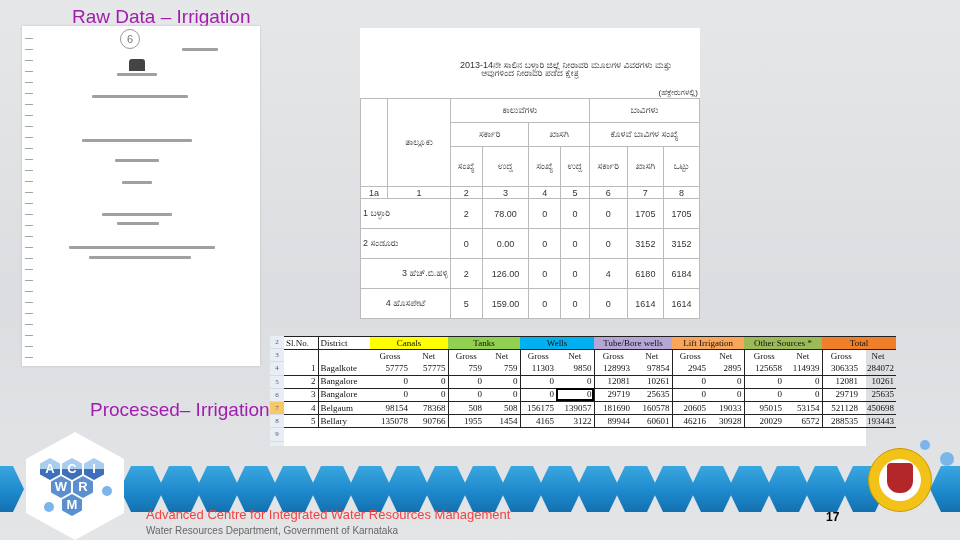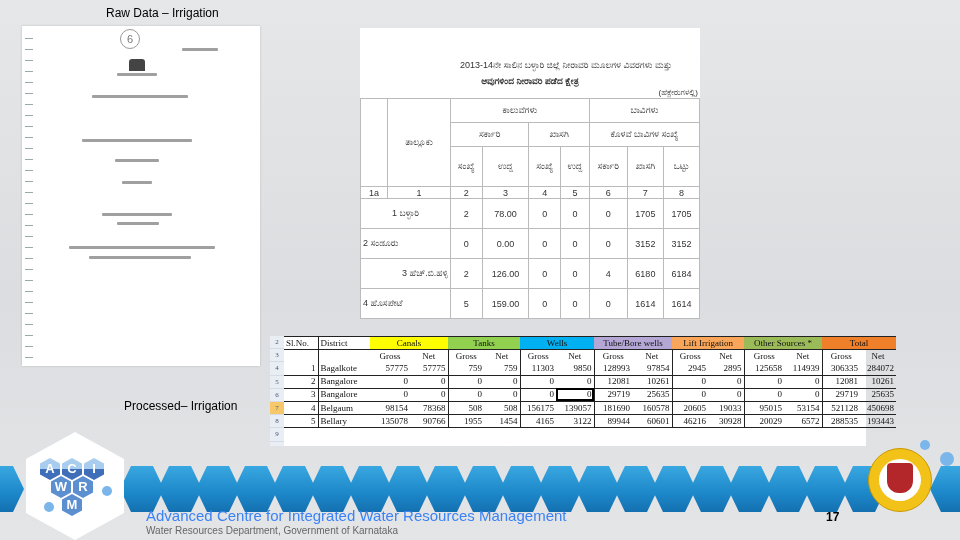--- a/index.html
+++ b/index.html
@@ -1,19 +1,19 @@
 <!DOCTYPE html>
 <html><head>
 <meta charset="utf-8">
 <style>
   html,body{margin:0;padding:0;}
   body{width:960px;height:540px;overflow:hidden;position:relative;
     background:linear-gradient(180deg,#e6e7e8 0%,#dcdde0 55%,#e4e5e7 100%);
     font-family:"Liberation Sans",sans-serif;}
-  .title{position:absolute;font-size:12px;color:#000000;margin-left:34px;}
+  .title{position:absolute;font-size:19px;color:#a21caf;}
   #raw-title{left:72px;top:6px;}
   #proc-title{left:90px;top:399px;}
   
   .doc-left{position:absolute;left:22px;top:26px;width:238px;height:340px;background:#fff;
     box-shadow:0 0 2px #bbb;}
   .spiral{position:absolute;left:3px;top:6px;width:8px;height:330px;
     background:repeating-linear-gradient(180deg,transparent 0 6px,#9aa 6px 7px,transparent 7px 11px);}
   .doc-line{position:absolute;height:3px;background:#888;border-radius:1px;opacity:.8;}
   .stamp{position:absolute;left:98px;top:3px;width:18px;height:18px;border:1px solid #999;border-radius:50%;font-size:11px;color:#777;text-align:center;line-height:18px;}
   .emblem{position:absolute;left:107px;top:33px;width:16px;height:12px;background:#444;border-radius:3px 3px 0 0;}
@@ -34,21 +34,21 @@
   
   .band{position:absolute;left:0;top:466px;width:960px;height:46px;}
   .hex{position:absolute;top:0;width:44px;height:46px;
     background:linear-gradient(180deg,#39a7e0 0%,#1c87c9 60%,#1470b0 100%);
     clip-path:polygon(25% 0,75% 0,100% 50%,75% 100%,25% 100%,0 50%);}
   .logo-hex{position:absolute;left:26px;top:432px;width:98px;height:108px;background:#fff;
     clip-path:polygon(50% 0,100% 25%,100% 75%,50% 100%,0 75%,0 25%);}
   .lh{position:absolute;width:20px;height:22px;background:#5b8fd0;color:#fff;font-weight:bold;font-size:13px;text-align:center;line-height:22px;
     clip-path:polygon(50% 0,100% 25%,100% 75%,50% 100%,0 75%,0 25%);}
   .lh.top{background:linear-gradient(180deg,#a9cdee 0 50%,#3f6fb8 50% 100%);}
-  .footer-main{position:absolute;left:146px;top:507px;font-size:15px;color:#3b82f6;}
+  .footer-main{position:absolute;left:146px;top:507px;font-size:13px;color:#ef4444;}
   .footer-sub{position:absolute;left:146px;top:525px;font-size:10px;color:#666;}
   .page-num{position:absolute;left:826px;top:510px;font-size:12px;font-weight:bold;color:#000;}
   .seal{position:absolute;left:868px;top:448px;width:62px;height:62px;border-radius:50%;background:#f2c218;border:1px solid #c99a00;}
   .seal-inner{position:absolute;left:10px;top:10px;width:42px;height:42px;border-radius:50%;background:#fff;}
   .seal-core{position:absolute;left:18px;top:14px;width:26px;height:30px;background:#b3262a;border-radius:4px 4px 12px 12px;}
   .bee{position:absolute;width:10px;height:10px;border-radius:50%;background:#7ab6ea;}
 </style>
 </head>
 <body>
 
@@ -65,21 +65,21 @@
   <div class="doc-line" style="left:93px;top:133px;width:44px;"></div>
   <div class="doc-line" style="left:100px;top:155px;width:30px;"></div>
   <div class="doc-line" style="left:80px;top:187px;width:70px;"></div>
   <div class="doc-line" style="left:95px;top:196px;width:42px;"></div>
   <div class="doc-line" style="left:47px;top:220px;width:146px;"></div>
   <div class="doc-line" style="left:67px;top:230px;width:102px;"></div>
 </div>
 
 <div class="doc-right">
   <div class="hdr" style="top:32px;margin-left:36px;">2013-14ನೇ ಸಾಲಿನ ಬಳ್ಳಾರಿ ಜಿಲ್ಲೆ ನೀರಾವರಿ ಮೂಲಗಳ ವಿವರಗಳು ಮತ್ತು</div>
-  <div class="hdr" style="top:48px;font-weight:bold;">ಆವುಗಳಿಂದ ನೀರಾವರಿ ಪಡೆದ ಕ್ಷೇತ್ರ</div>
+  <div class="hdr" style="top:40px;">ಆವುಗಳಿಂದ ನೀರಾವರಿ ಪಡೆದ ಕ್ಷೇತ್ರ</div>
   <div style="position:absolute;right:2px;top:60px;font-size:8px;">(ಹೆಕ್ಟೇರುಗಳಲ್ಲಿ)</div>
   <table class="raw-table">
     <tbody>
         <tr style="height:24px;">
           <td rowspan="3" style="width:22px;"></td>
           <td rowspan="3" style="width:58px;">ತಾಲ್ಲೂಕು</td>
           <td colspan="4">ಕಾಲುವೆಗಳು</td>
           <td colspan="3">ಬಾವಿಗಳು</td>
         </tr>
     <tr style="height:24px;">
@@ -101,21 +101,21 @@
           <td>1</td>
           <td>2</td>
           <td>3</td>
           <td>4</td>
           <td>5</td>
           <td>6</td>
           <td>7</td>
           <td>8</td>
     </tr>
     <tr style="height:30px;">
-      <td colspan="2" style="text-align:center;"><span>1</span> <span>ಬಳ್ಳಾರಿ</span></td>
+      <td colspan="2" style="text-align:left;"><span>1</span> <span>ಬಳ್ಳಾರಿ</span></td>
       <td>2</td>
           <td>78.00</td>
           <td>0</td>
           <td>0</td>
           <td>0</td>
           <td>1705</td>
           <td>1705</td>
     </tr>
     <tr style="height:30px;padding-left:13px;">
       <td colspan="2" style="text-align:left;"><span>2</span> <span>ಸಂಡೂರು</span></td>
@@ -131,21 +131,21 @@
       <td colspan="2" style="text-align:right;"><span>3</span> <span>ಹೆಚ್.ಬಿ.ಹಳ್ಳಿ</span></td>
       <td>2</td>
           <td>126.00</td>
           <td>0</td>
           <td>0</td>
           <td>4</td>
           <td>6180</td>
           <td>6184</td>
     </tr>
     <tr style="height:30px;">
-      <td colspan="2" style="text-align:left;"><span>4</span> <span>ಹೊಸಪೇಟೆ</span></td>
+      <td colspan="2" style="text-align:center;"><span>4</span> <span>ಹೊಸಪೇಟೆ</span></td>
       <td>5</td>
           <td>159.00</td>
           <td>0</td>
           <td>0</td>
           <td>0</td>
           <td>1614</td>
           <td>1614</td>
     </tr>
   </tbody>
     </table>

